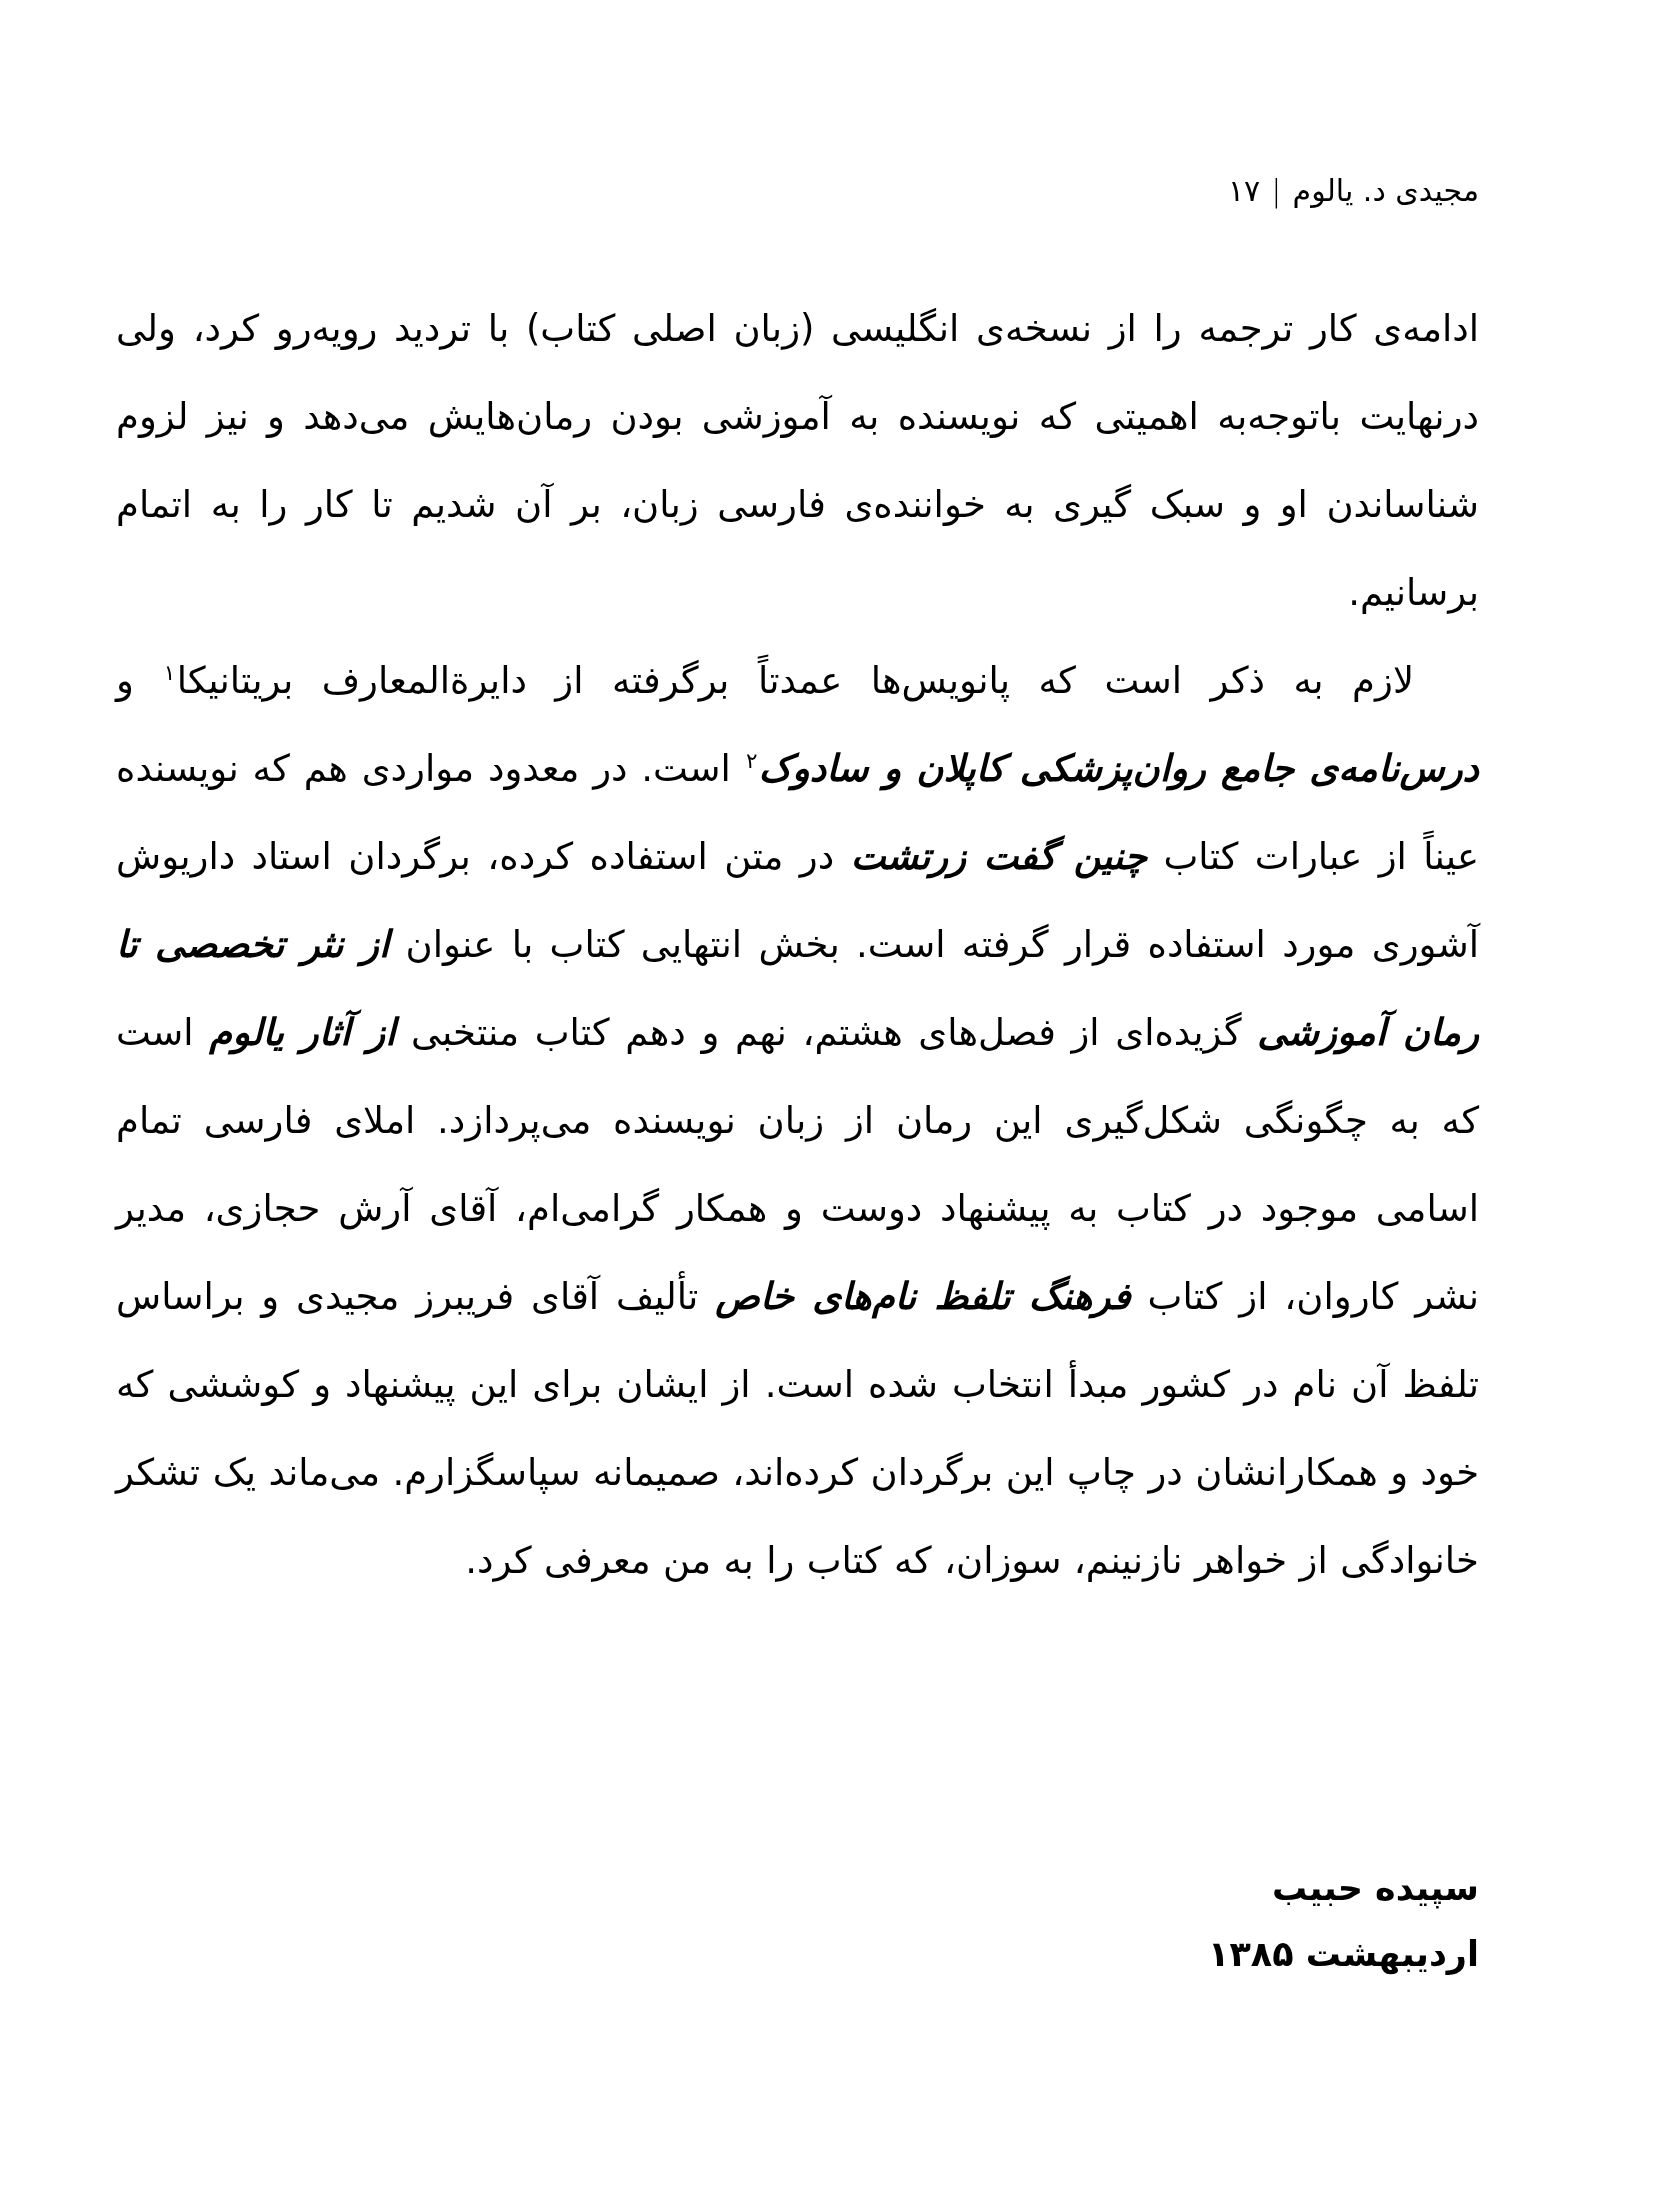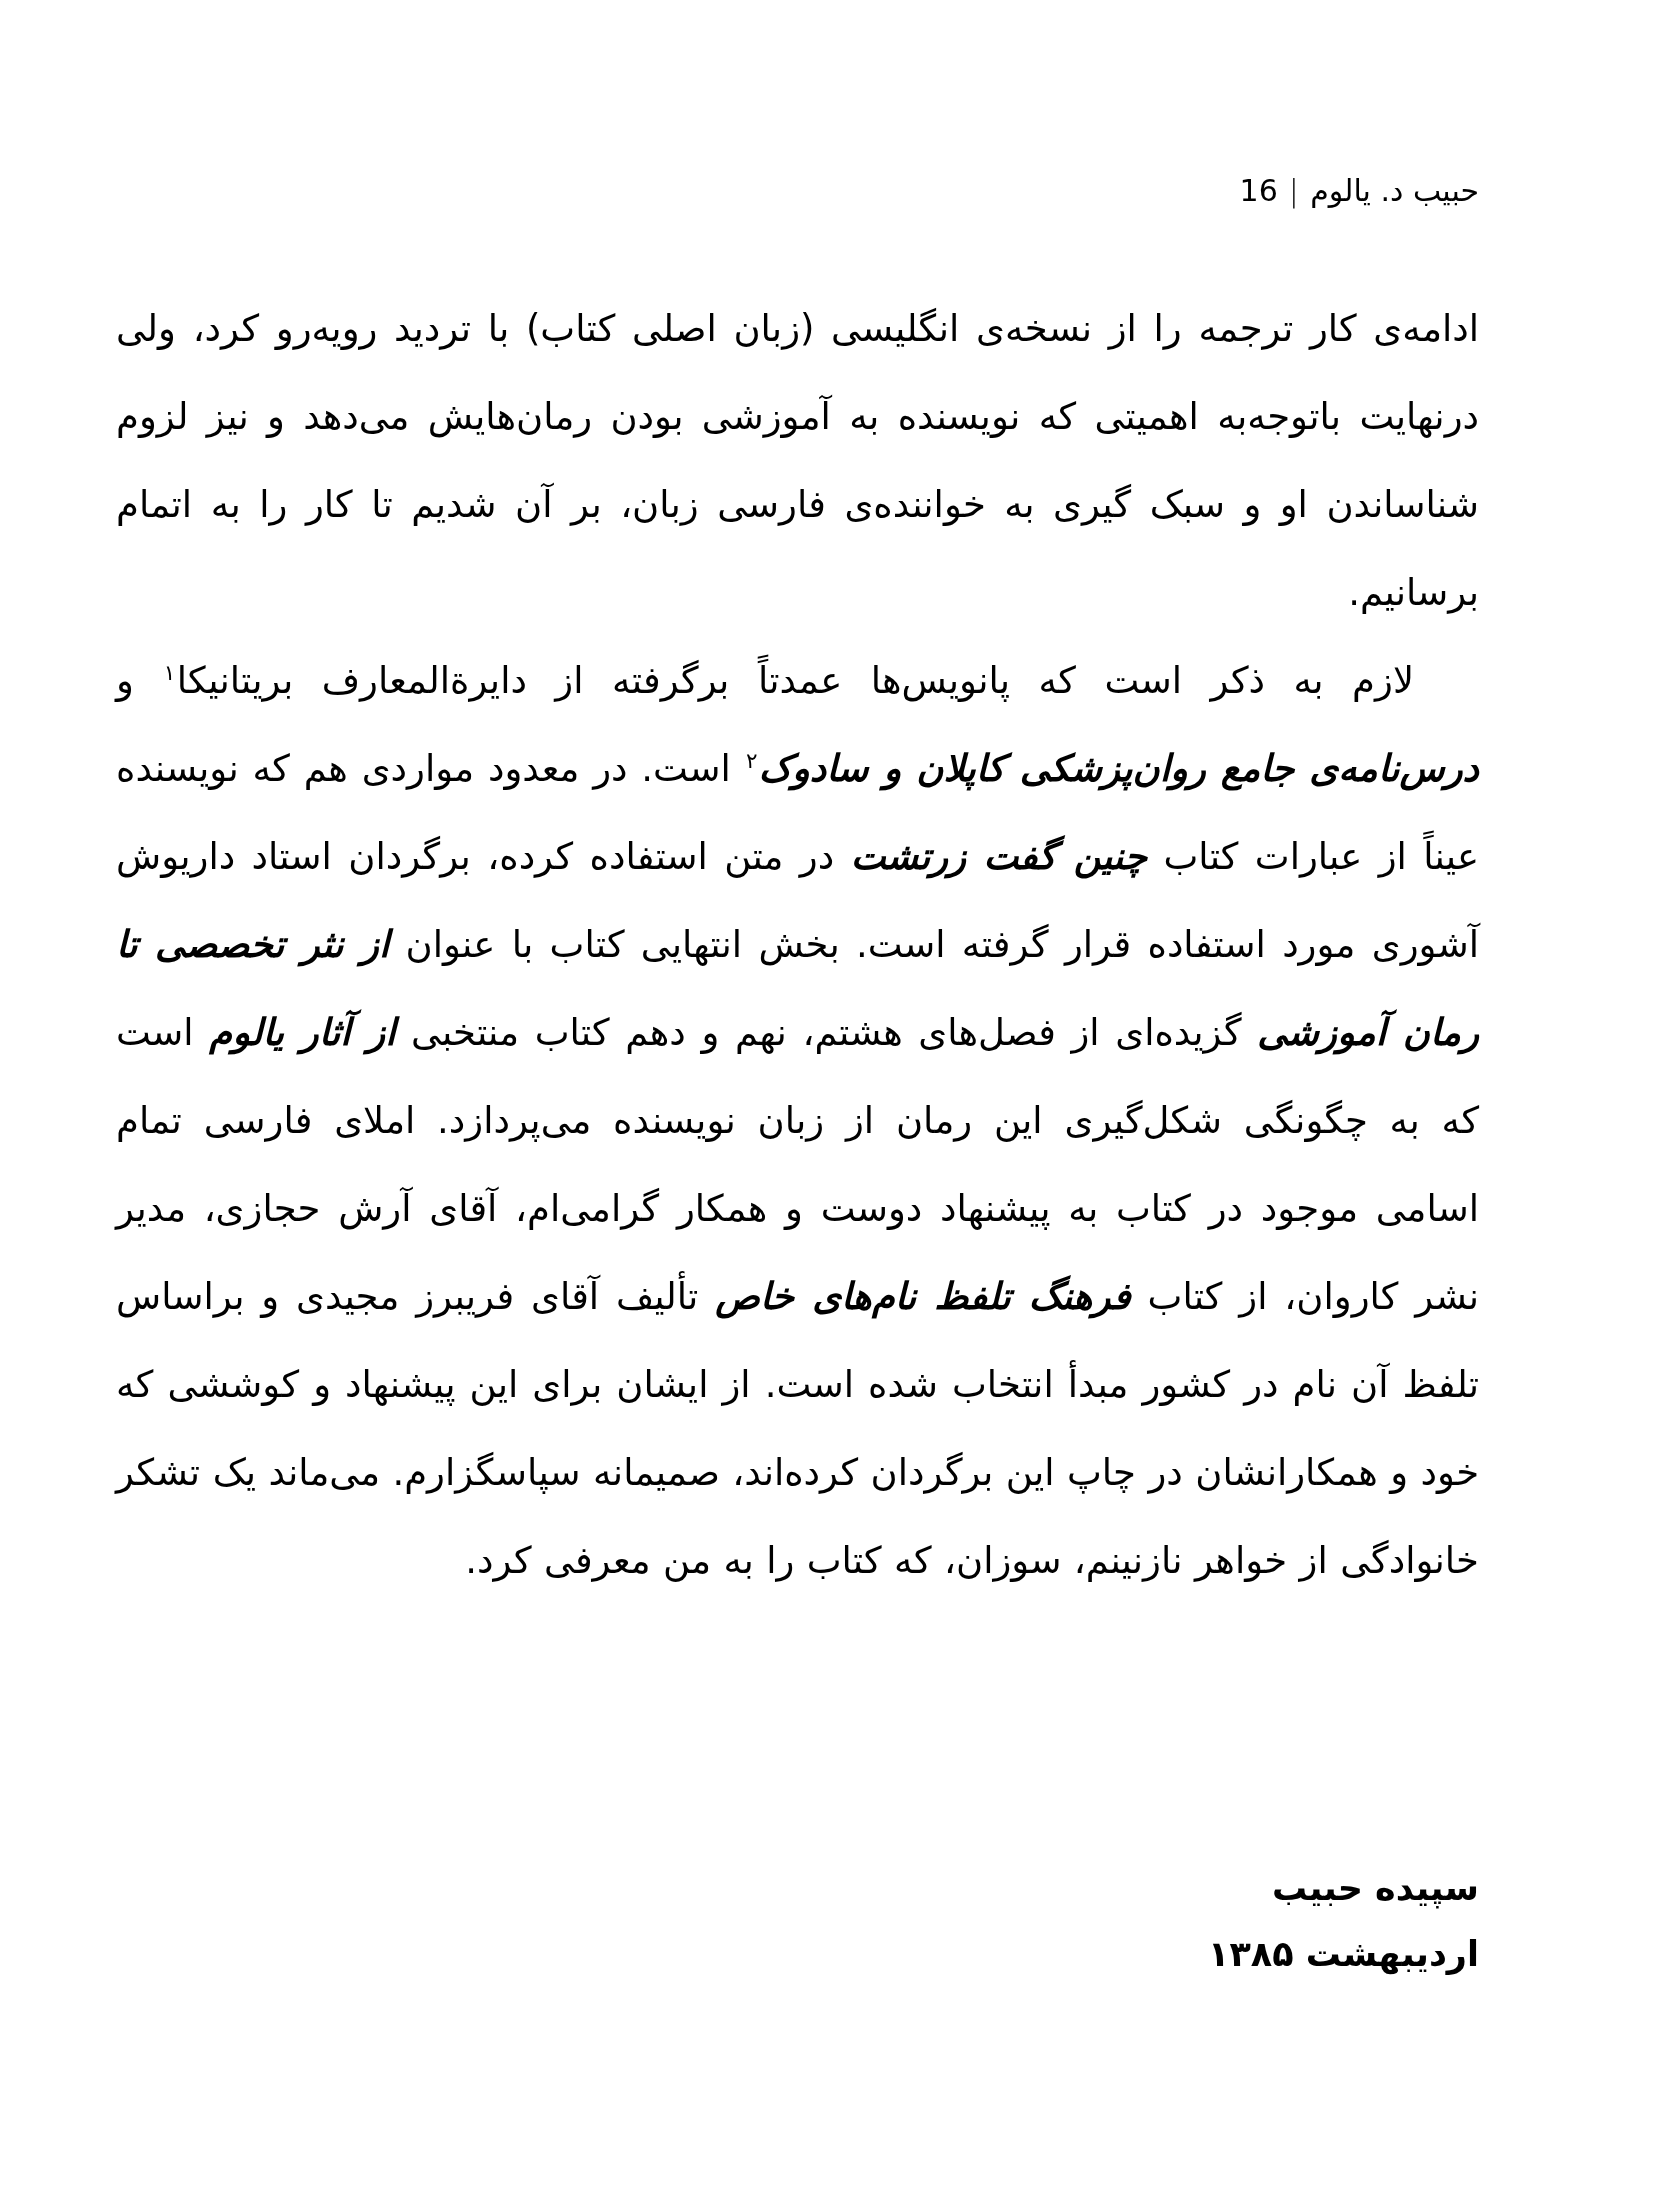--- a/index.html
+++ b/index.html
@@ -97,21 +97,21 @@
     display: block;
     white-space: nowrap;
   }
 </style>
 </head>
 <body>
 
 <div class="page">
 
   <div class="running-head">
-    <span class="rh-inner"><span>حبیب د. یالوم</span><span class="rh-sep">|</span><span>16</span></span>
+    <span class="rh-inner"><span>مجیدی د. یالوم</span><span class="rh-sep">|</span><span>۱۷</span></span>
   </div>
 
   <div class="textblock">
     <p class="para" id="para-0"><span>ادامه‌ی کار ترجمه را از نسخه‌ی انگلیسی (زبان اصلی کتاب) با تردید رویه‌رو کرد، ولی درنهایت باتوجه‌به اهمیتی که نویسنده به آموزشی بودن رمان‌هایش می‌دهد و نیز لزوم شناساندن او و سبک گیری به خواننده‌ی فارسی زبان، بر آن شدیم تا کار را به اتمام برسانیم.</span></p>
     <p class="para indent" id="para-1"><span>لازم به ذکر است که پانویس‌ها عمدتاً برگرفته از دایرةالمعارف بریتانیکا</span><sup class="fn">۱</sup><span> و </span><i class="bt">درس‌نامه‌ی جامع روان‌پزشکی کاپلان و سادوک</i><sup class="fn">۲</sup><span> است. در معدود مواردی هم که نویسنده عیناً از عبارات کتاب </span><i class="bt">چنین گفت زرتشت</i><span> در متن استفاده کرده، برگردان استاد داریوش آشوری مورد استفاده قرار گرفته است. بخش انتهایی کتاب با عنوان </span><i class="bt">از نثر تخصصی تا رمان آموزشی</i><span> گزیده‌ای از فصل‌های هشتم، نهم و دهم کتاب منتخبی </span><i class="bt">از آثار یالوم</i><span> است که به چگونگی شکل‌گیری این رمان از زبان نویسنده می‌پردازد. املای فارسی تمام اسامی موجود در کتاب به پیشنهاد دوست و همکار گرامی‌ام، آقای آرش حجازی، مدیر نشر کاروان، از کتاب </span><i class="bt">فرهنگ تلفظ نام‌های خاص</i><span> تألیف آقای فریبرز مجیدی و براساس تلفظ آن نام در کشور مبدأ انتخاب شده است. از ایشان برای این پیشنهاد و کوششی که خود و همکارانشان در چاپ این برگردان کرده‌اند، صمیمانه سپاسگزارم. می‌ماند یک تشکر خانوادگی از خواهر نازنینم، سوزان، که کتاب را به من معرفی کرد.</span></p>
   </div>
 
   <div class="signature">
     <span class="sig-line">سپیده حبیب</span>
     <span class="sig-line">اردیبهشت ۱۳۸۵</span>

